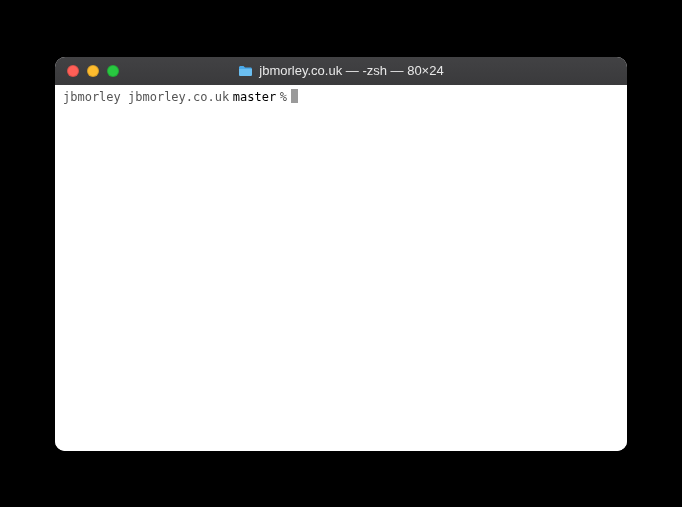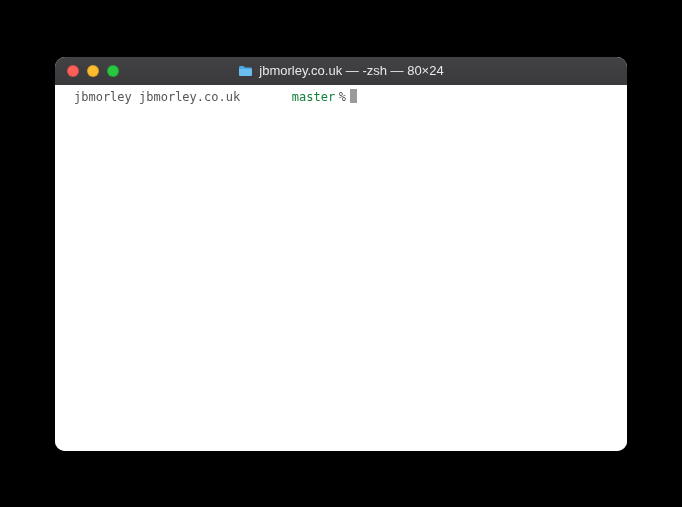--- a/index.html
+++ b/index.html
@@ -57,40 +57,40 @@
     }
     .folder-icon {
       width: 15px;
       height: 12px;
       display: inline-block;
     }
     .folder-icon svg { display: block; }
     .terminal-body {
       flex: 1;
       background: #fff;
-      padding: 4px 19px;
+      padding: 4px 8px;
       font-family: "Menlo", "Monaco", "Consolas", monospace;
       font-size: 12px;
       line-height: 1.4;
       color: #333;
       position: relative;
     }
     .prompt-line {
       display: flex;
       justify-content: space-between;
       white-space: nowrap;
     }
     .prompt-left {
       display: flex;
       gap: 0;
     }
     .user { color: #555; }
     .sep { color: #555; padding: 0 0.5ch; }
     .host { color: #555; }
-    .branch { color: #15803d; padding-left: 0.5ch; margin-left: 48px; }
+    .branch { color: #000000; padding-left: 0.5ch; }
     .symbol { color: #555; padding-left: 0.5ch; }
     .cursor {
       display: inline-block;
       width: 7px;
       height: 14px;
       background: #9a9a9a;
       margin-left: 4px;
       vertical-align: text-bottom;
     }
     .prompt-right {

